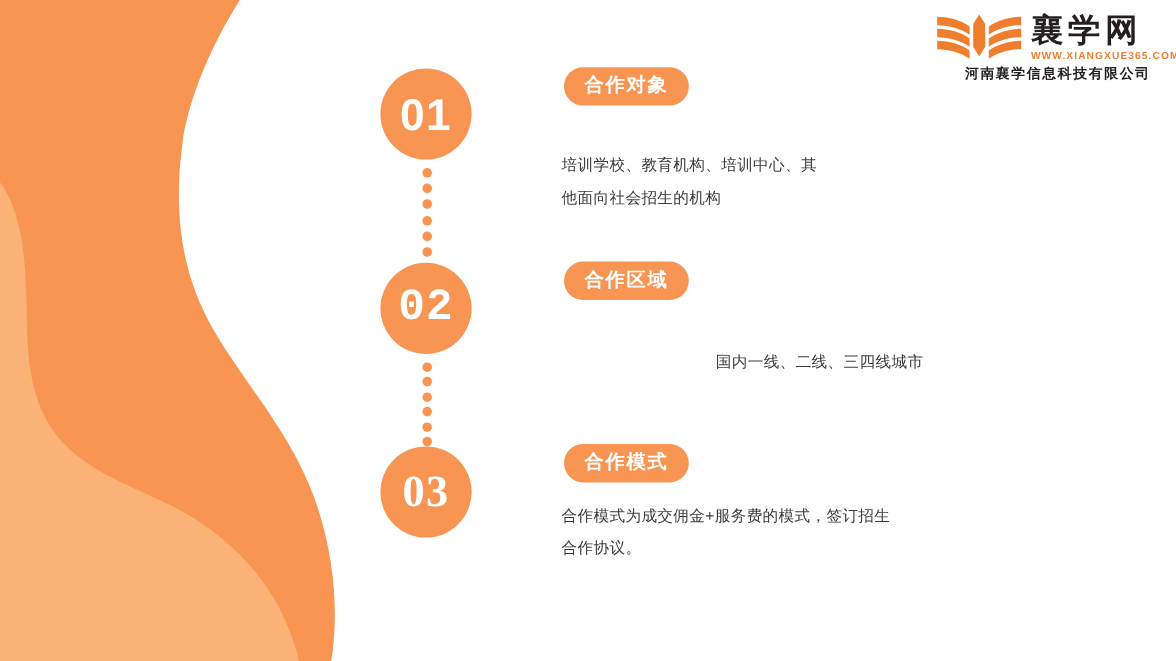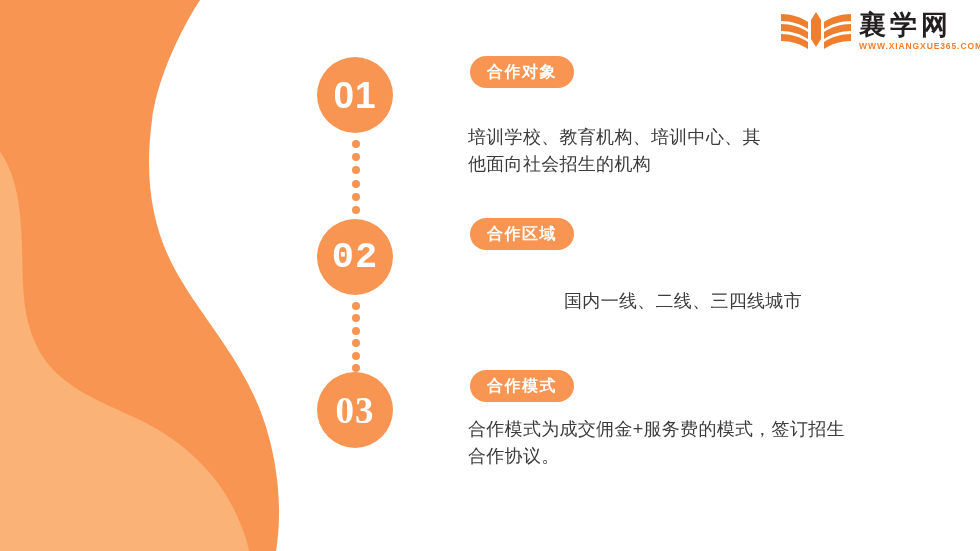--- a/index.html
+++ b/index.html
@@ -152,21 +152,21 @@
     font-size: 16px;
     font-weight: bold;
     letter-spacing: 1.5px;
     line-height: 16px;
     white-space: nowrap;
   }
   .body-text {
     position: absolute;
     left: 468px;
     width: 430px;
-    font-size: 18px;
+    font-size: 13px;
     color: #3b3b3b;
     line-height: 27px;
     letter-spacing: 0.3px;
     white-space: pre-line;
   }
 </style>
 </head>
 <body>
 
 <div class="slide">
@@ -191,20 +191,21 @@
           <path d="M72,13 C62,13 52,16 45,21 L45,28 C52,23 62,20 72,20 Z"></path>
           <path d="M72,23 C62,23 52,26 45,31 L45,38 C52,33 62,30 72,30 Z"></path>
           <path d="M37,1 L42,9 L42,28 L37,36 L32,28 L32,9 Z"></path>
         </g>
       </svg>
       <div class="logo-wordblock">
         <div class="logo-name">襄学网</div>
         <div class="logo-url">WWW.XIANGXUE365.COM</div>
       </div>
     </div>
+    <div class="logo-company">河南襄学信息科技有限公司</div>
   </div>
 
   <div class="timeline">
 
     <div class="dot-line" style="top:140px; height:74px;">
       <div class="dot"></div>
       <div class="dot"></div>
       <div class="dot"></div>
       <div class="dot"></div>
       <div class="dot"></div>

